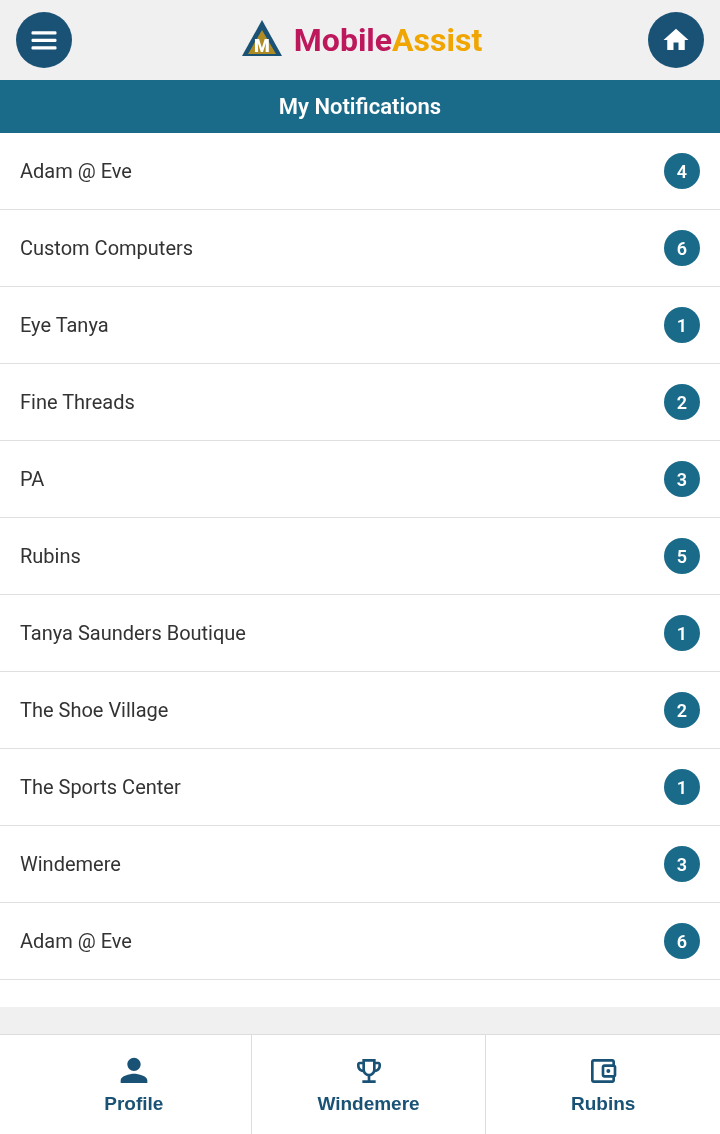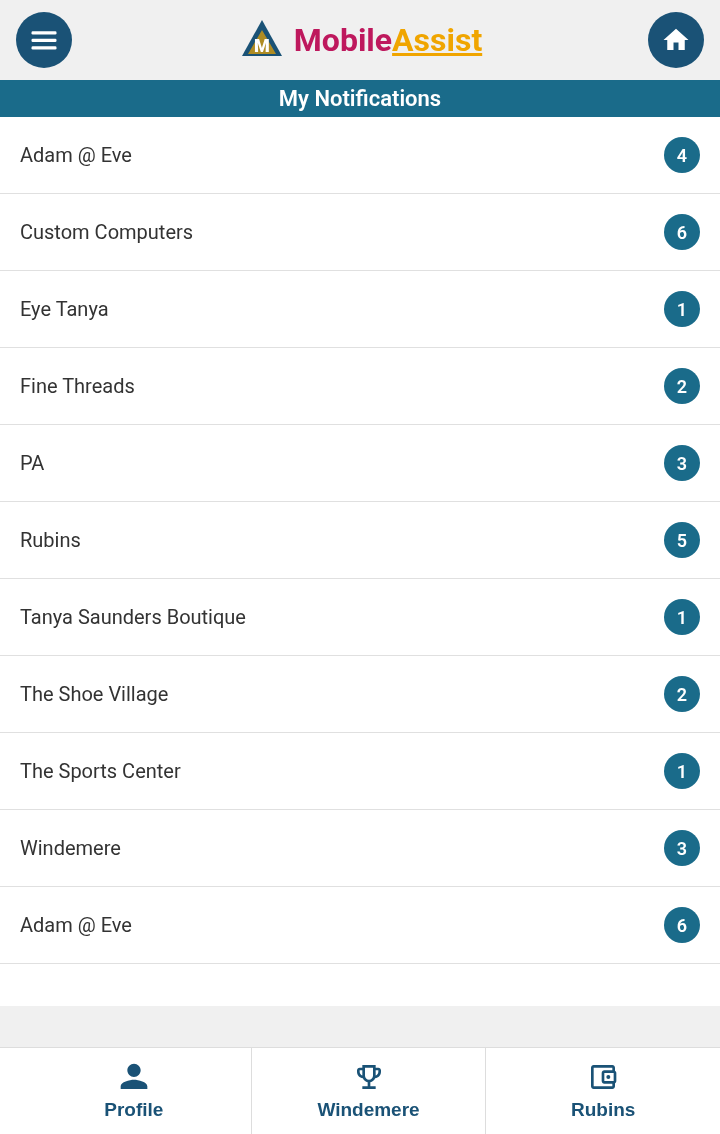--- a/index.html
+++ b/index.html
@@ -62,21 +62,20 @@
       font-size: 32px;
       font-weight: 700;
     }
 
     .logo-mobile {
       color: #be185d;
     }
 
     .logo-assist {
       color: #f0a500;
-      text-decoration: underline;
     }
 
     .header-home-btn {
       width: 56px;
       height: 56px;
       background: #1a5276;
       border-radius: 50%;
       display: flex;
       align-items: center;
       justify-content: center;
@@ -91,21 +90,21 @@
       fill: white;
     }
 
     
     .notifications-bar {
       background: #1a6b8a;
       color: white;
       text-align: center;
       font-size: 22px;
       font-weight: 600;
-      padding: 6px;
+      padding: 14px;
     }
 
     
     .notifications-list {
       background: white;
       flex: 1;
     }
 
     .list-item {
       display: flex;
@@ -146,21 +145,21 @@
     .spacer {
       flex: 1;
       background: #f0f0f0;
     }
 
     
     .bottom-nav {
       display: flex;
       border-top: 1px solid #ddd;
       background: white;
-      height: 87px;
+      height: 100px;
       padding-left: 17px;
     }
 
     .nav-item {
       flex: 1;
       display: flex;
       flex-direction: column;
       align-items: center;
       justify-content: center;
       gap: 6px;

